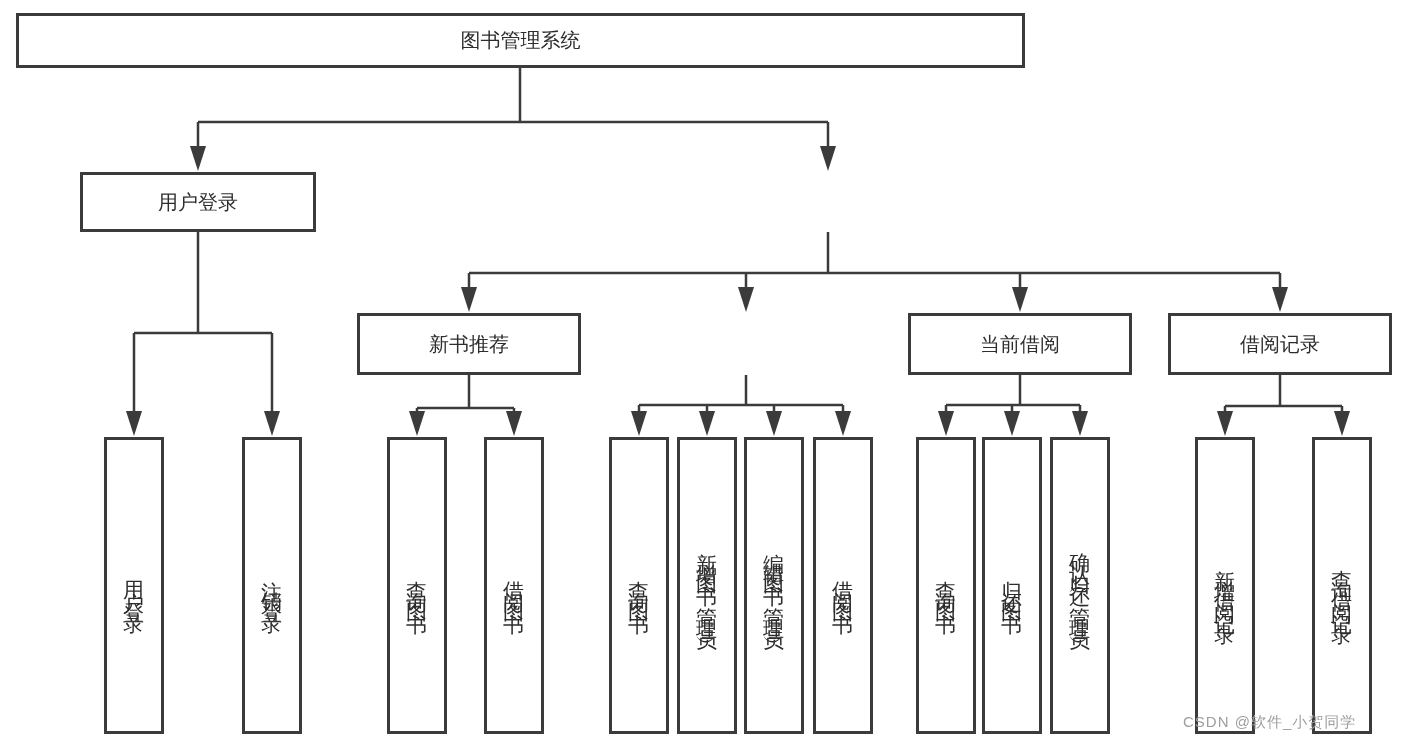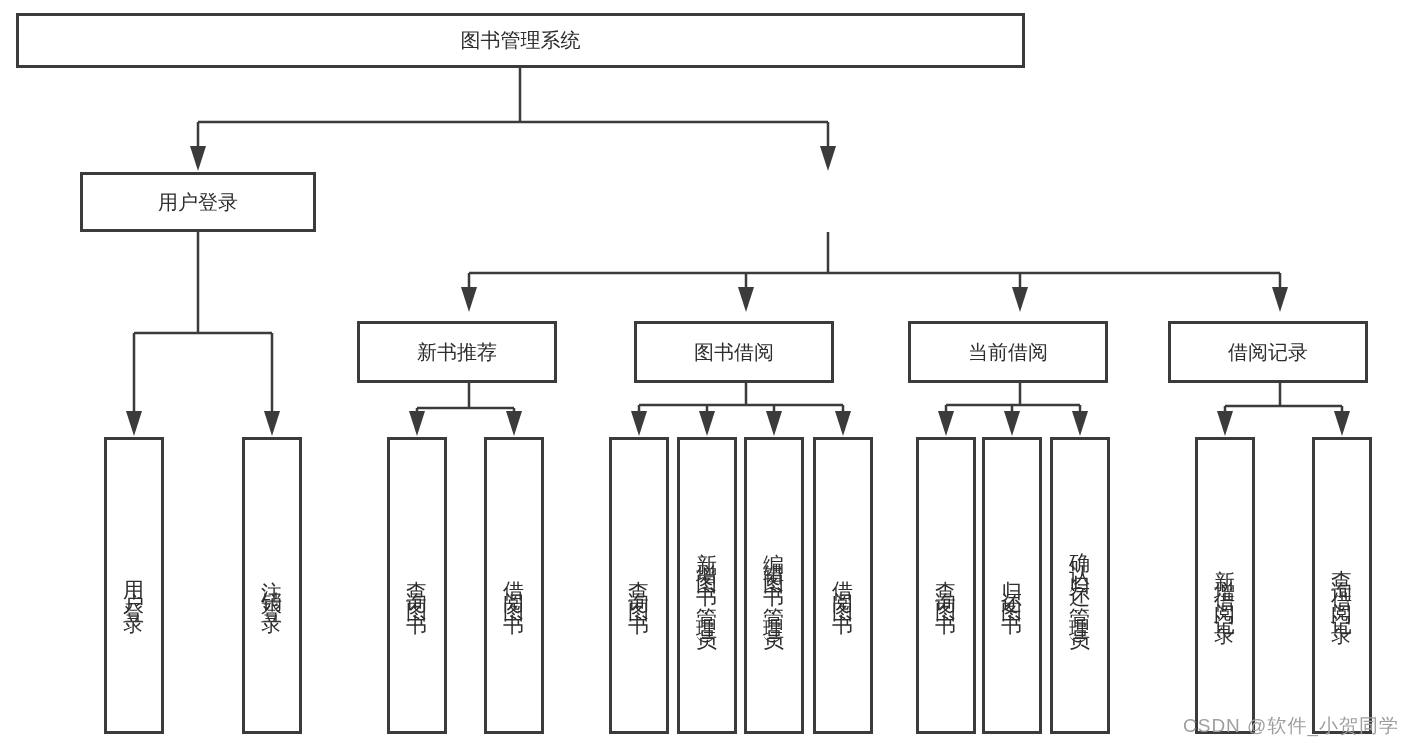--- a/index.html
+++ b/index.html
@@ -21,35 +21,35 @@
     position:absolute;
     box-sizing:border-box;
     border:3px solid var(--line);
     background:#ffffff;
     display:flex;align-items:center;justify-content:center;
     color:var(--text);
     z-index:2;
   }
   .root-box{left:16px;top:13px;width:1009px;height:55px;font-size:20px;}
   .lvl2{top:172px;width:236px;height:60px;font-size:20px;}
-  .lvl3{top:313px;width:200px;height:62px;font-size:20px;margin-top:8px;}
+  .lvl3{top:313px;width:224px;height:62px;font-size:20px;}
   .leaf{top:437px;width:60px;height:297px;}
   .leaf .vtext{
     writing-mode:vertical-rl;
     text-orientation:mixed;
     font-size:21px;
     letter-spacing:11px;
     line-height:1;
     color:var(--text);
     white-space:nowrap;
   }
   .watermark{
     position:absolute;
     left:1183px;top:713px;
-    font-size:19px;
+    font-size:15px;
     color:var(--watermark);
     z-index:3;
     white-space:nowrap;
     letter-spacing:1px;
   }
 </style>
 </head>
 <body>
 
 <div class="canvas">
@@ -90,23 +90,20 @@
   <div class="box root-box">
     <span>图书管理系统</span>
   </div>
 
   <div class="box lvl2" style="left:80px">
     <span>用户登录</span>
   </div>
 
   <div class="box lvl3" style="left:357px">
     <span>新书推荐</span>
-  </div>
-  <div class="box lvl3" style="left:634px">
-    <span>图书借阅</span>
   </div>
   <div class="box lvl3" style="left:1168px">
     <span>借阅记录</span>
   </div>
   <div class="box lvl3" style="left:908px">
     <span>当前借阅</span>
   </div>
 
   <div class="box leaf" style="left:104px">
     <span class="vtext">用户登录</span>

